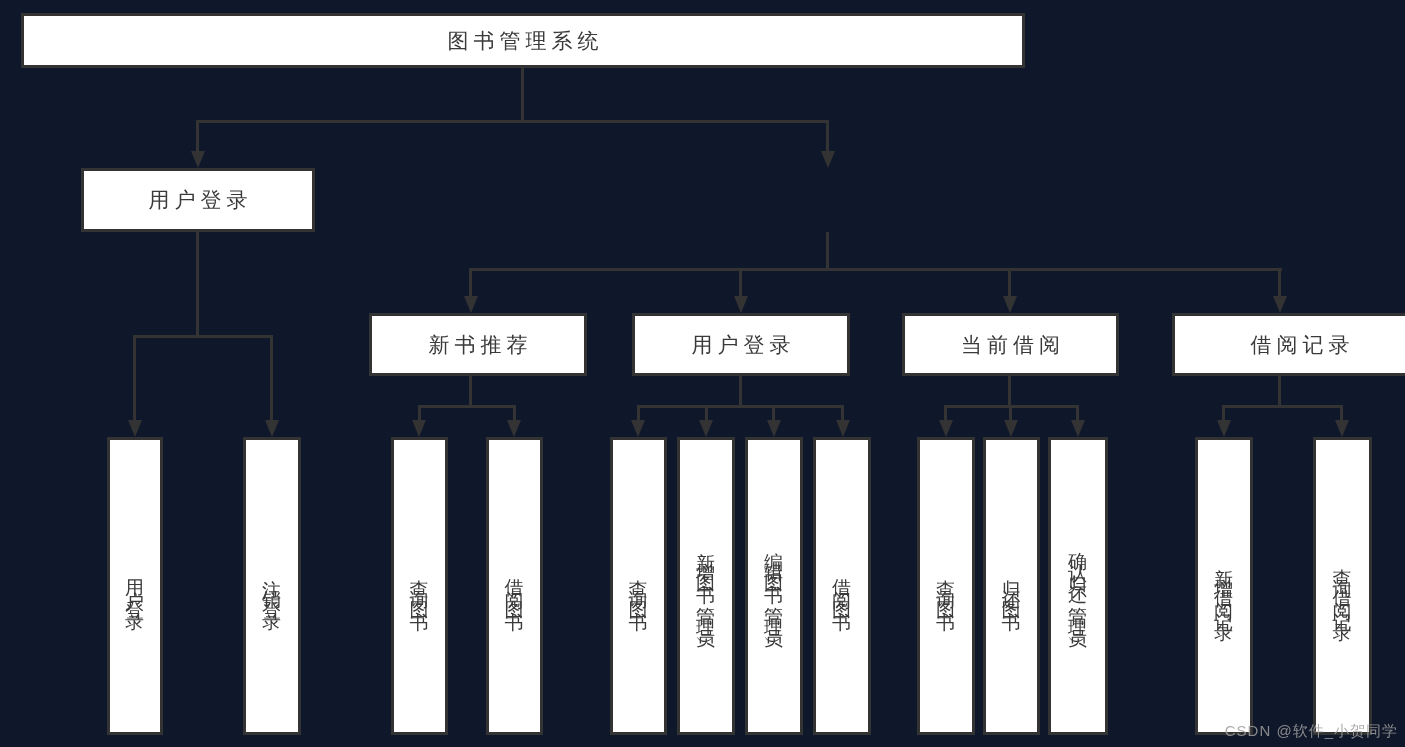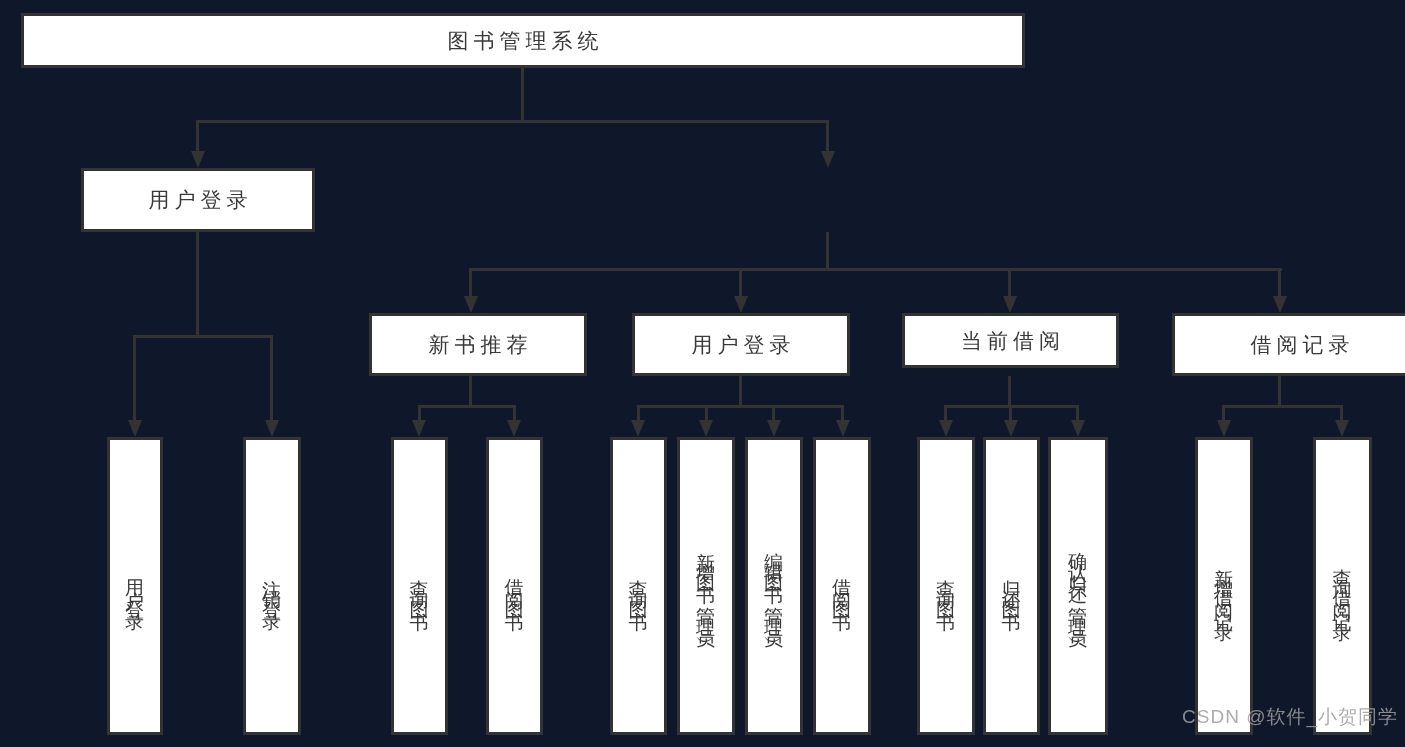--- a/index.html
+++ b/index.html
@@ -17,21 +17,21 @@
     writing-mode:vertical-rl;font-size:19px;letter-spacing:11px;color:#3a3a3a;
     white-space:nowrap;line-height:1;
   }
   .line{position:absolute;background:#333333;}
   .arrowhead{
     position:absolute;width:0;height:0;
     border-left:7px solid transparent;border-right:7px solid transparent;
     border-top:17px solid #333333;
   }
   .watermark{
-    position:absolute;right:7px;bottom:17px;font-size:19px;letter-spacing:1px;
+    position:absolute;right:7px;bottom:6px;font-size:15px;letter-spacing:1px;
     color:rgba(158,158,158,0.85);z-index:10;white-space:nowrap;
   }
 </style>
 </head>
 <body>
 
 <div id="canvas">
 
   <div class="box" style="left:21px;top:13px;width:1004px;height:55px;">
     <span class="hlabel">图书管理系统</span>
@@ -65,21 +65,21 @@
   <div class="arrowhead" style="left:1003px;top:296px;"></div>
   <div class="line" style="left:1278px;top:268px;width:3px;height:30px;"></div>
   <div class="arrowhead" style="left:1273px;top:296px;"></div>
 
   <div class="box" style="left:362px;top:313px;width:218px;height:63px;margin-left:7px;">
     <span class="hlabel">新书推荐</span>
   </div>
   <div class="box" style="left:632px;top:313px;width:218px;height:63px;">
     <span class="hlabel">用户登录</span>
   </div>
-  <div class="box" style="left:902px;top:313px;width:217px;height:55px;">
+  <div class="box" style="left:902px;top:313px;width:217px;height:63px;">
     <span class="hlabel">当前借阅</span>
   </div>
   <div class="box" style="left:1172px;top:313px;width:256px;height:63px;">
     <span class="hlabel">借阅记录</span>
   </div>
 
   <div class="line" style="left:469px;top:376px;width:3px;height:29px;"></div>
   <div class="line" style="left:419px;top:405px;width:96px;height:3px;"></div>
   <div class="line" style="left:418px;top:405px;width:3px;height:16px;"></div>
   <div class="arrowhead" style="left:412px;top:420px;"></div>

